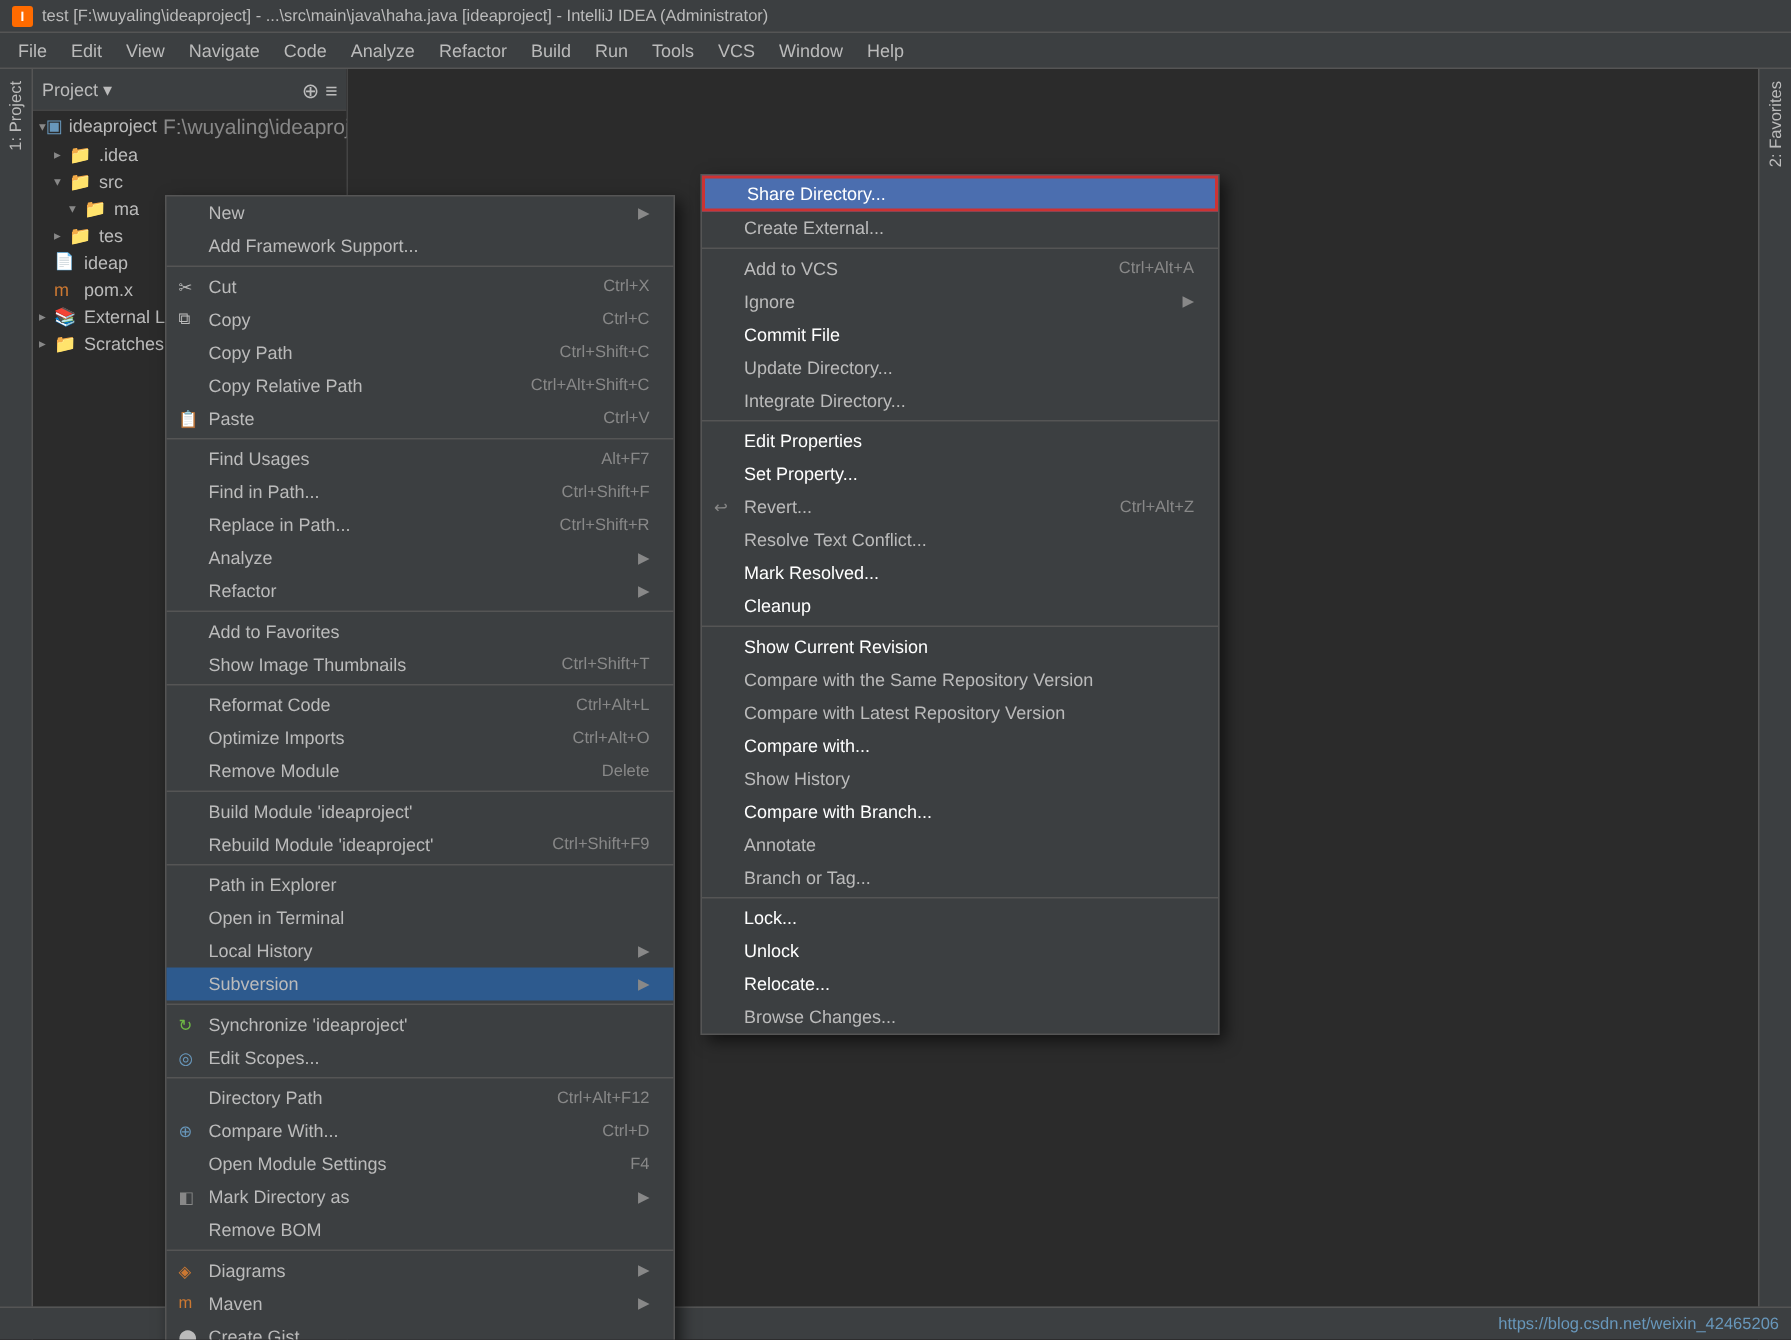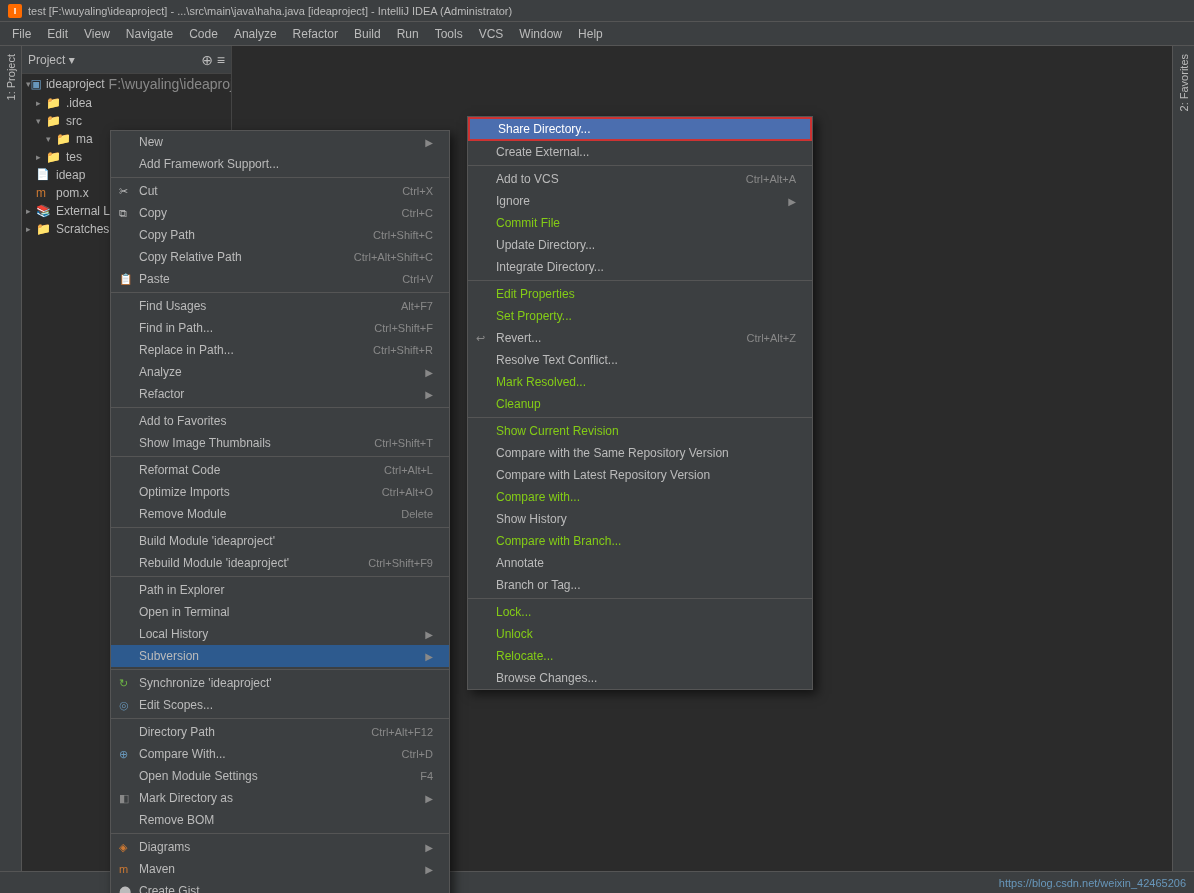--- a/index.html
+++ b/index.html
@@ -160,21 +160,21 @@
       display: flex;
       align-items: center;
       padding: 3px 16px 3px 28px;
       cursor: pointer;
       color: #bbbbbb;
       font-size: 12px;
       position: relative;
       min-height: 22px;
     }
     .cm-item.highlighted { background: #2d5a8e; }
-    .cm-item.disabled { color: #84cc16; cursor: default; }
+    .cm-item.disabled { color: #ffffff; cursor: default; }
     .cm-item .shortcut {
       margin-left: auto;
       color: #888;
       font-size: 11px;
       padding-left: 20px;
     }
     .cm-item .arrow-right {
       margin-left: auto;
       color: #888;
       font-size: 10px;

